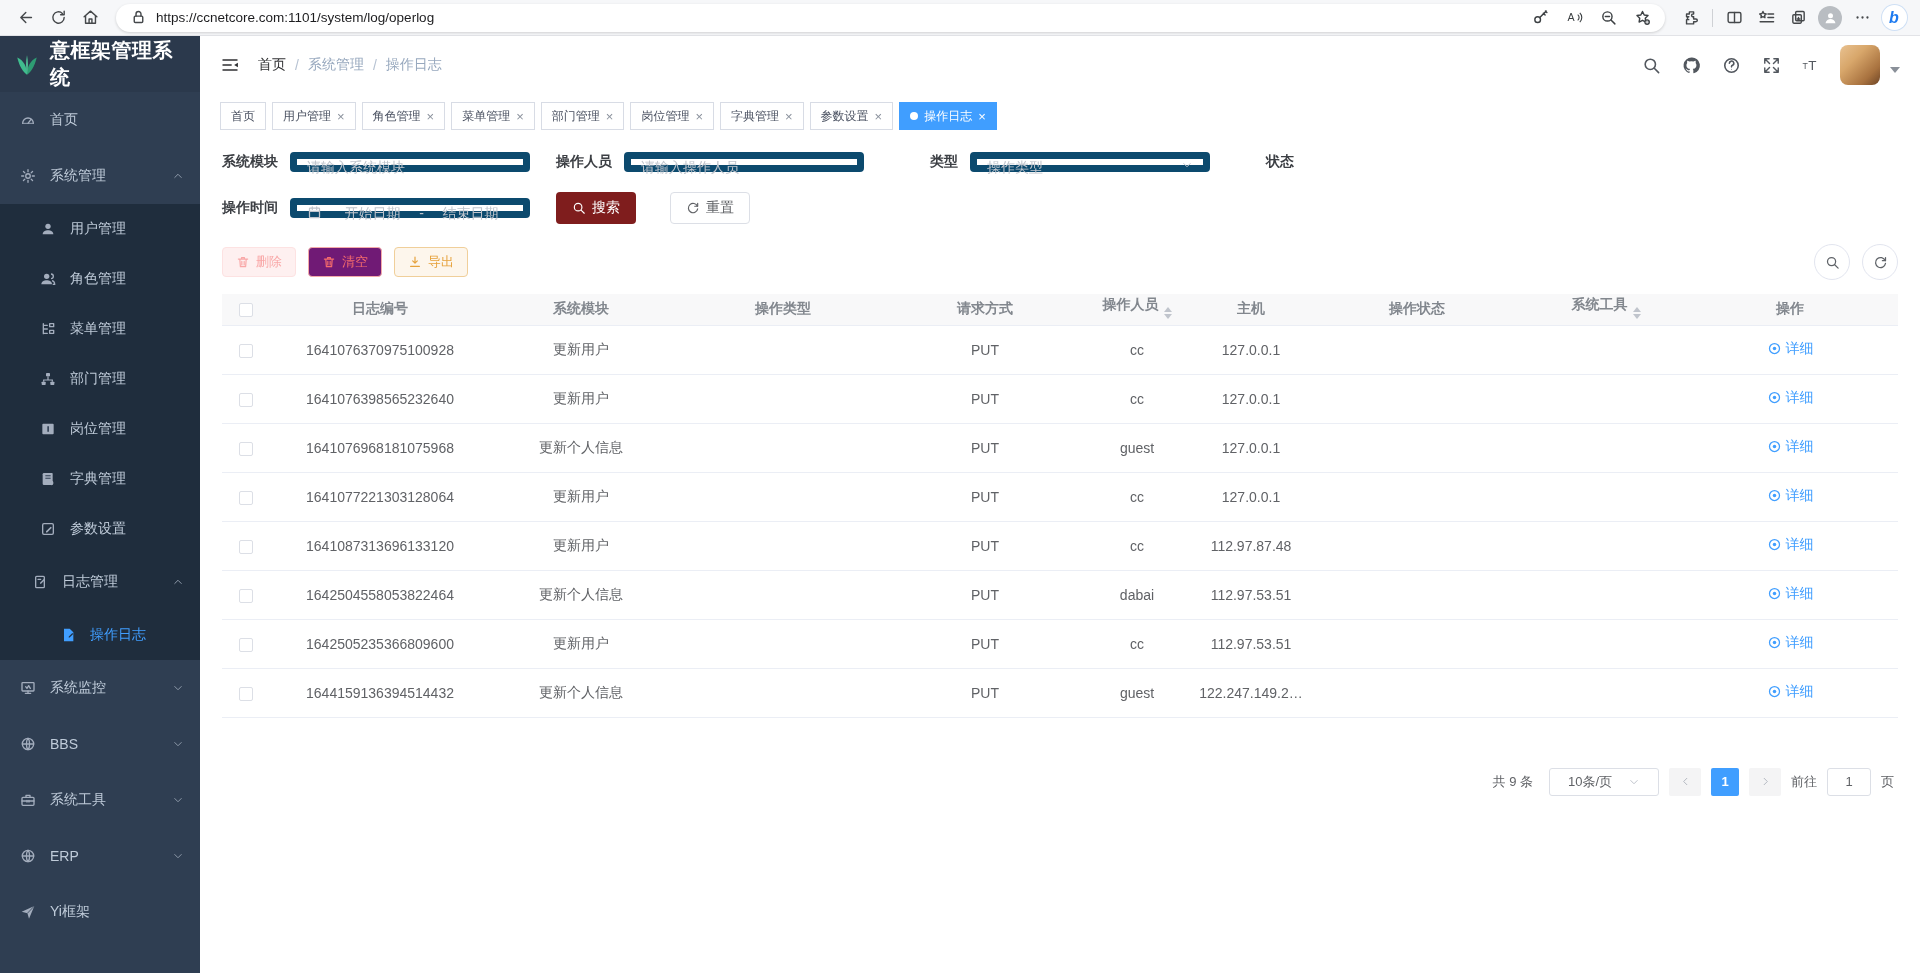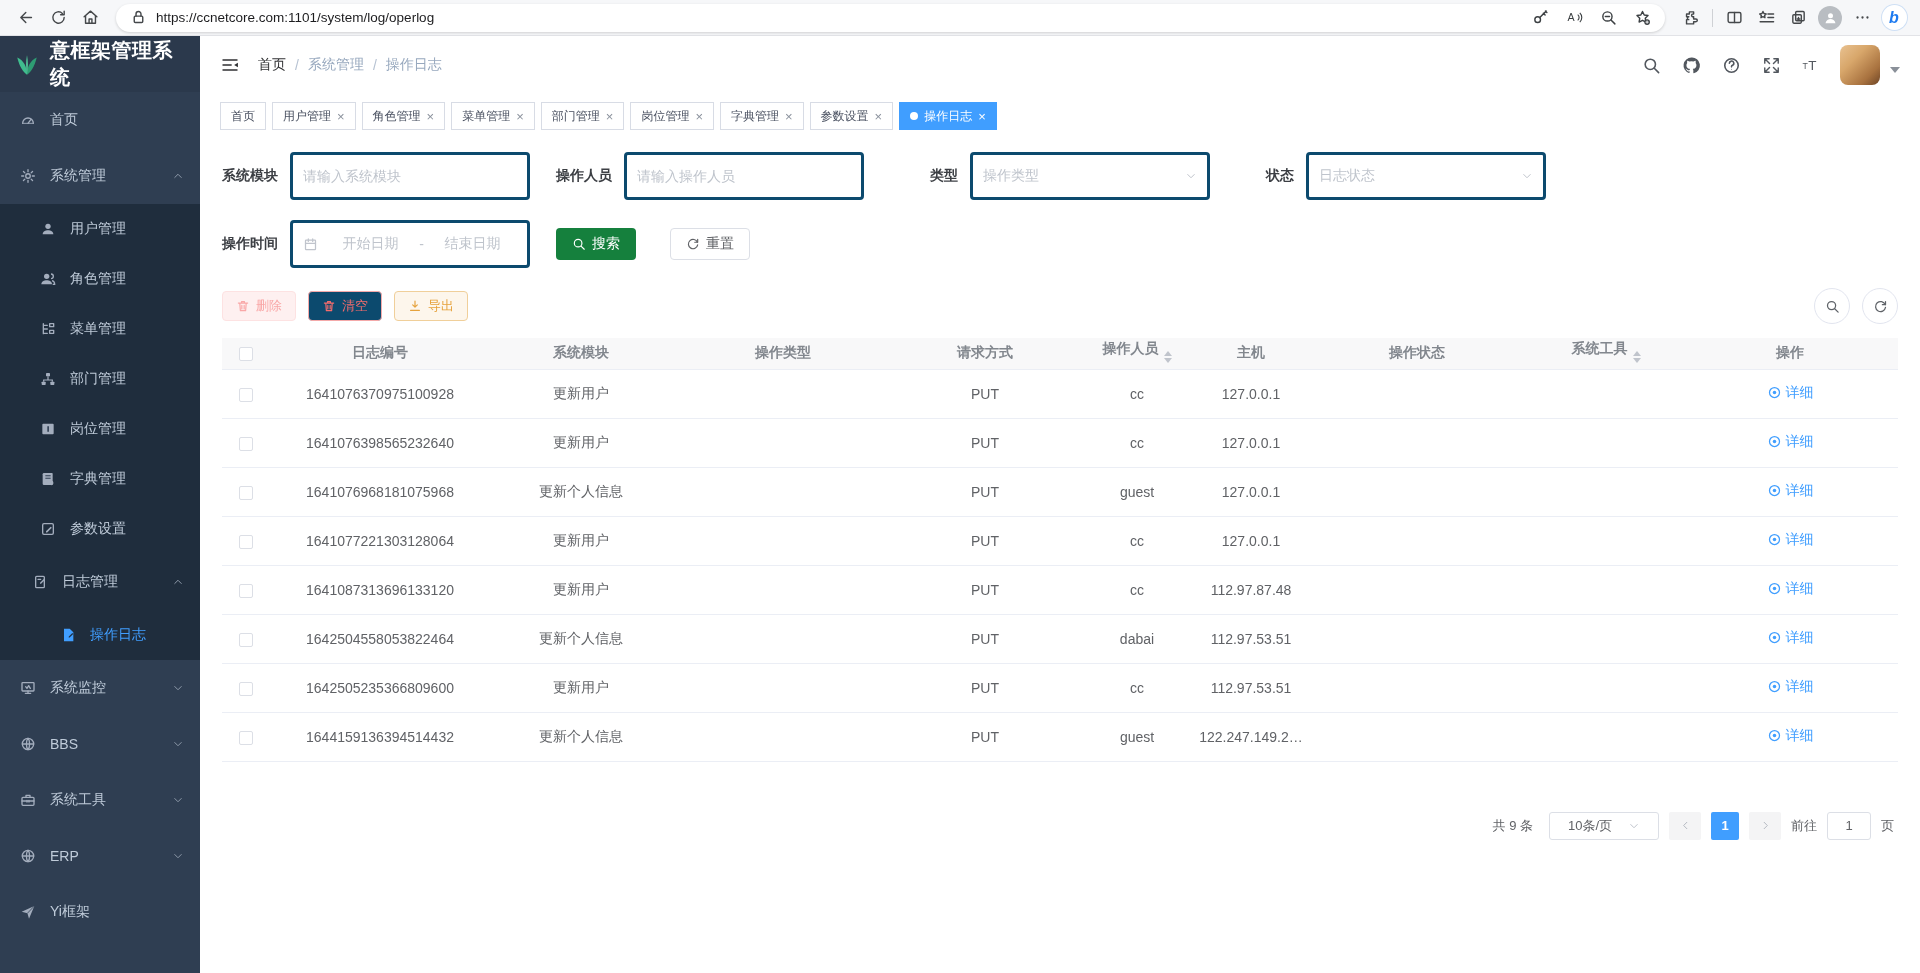--- a/index.html
+++ b/index.html
@@ -61,39 +61,39 @@
   .tab .tab-close { font-size:13px; color:#8a919c; line-height:1; }
   .tab.active { background:#409eff; border-color:#409eff; color:#fff; }
   .tab.active .tab-close { color:#fff; }
   .tab-dot { width:8px; height:8px; border-radius:50%; background:#fff; }
 
   
   .main { padding:10px 22px 0; flex:1 1 auto; }
   .filter-row { display:flex; align-items:center; margin-bottom:20px; }
   .f-label { font-size:14px; color:#3c3f44; font-weight:bold; margin-right:12px; white-space:nowrap; }
   .ml26 { margin-left:26px; } .ml56 { margin-left:56px; } .ml66 { margin-left:66px; }
-  .f-box { width:240px; height:48px; border:3px solid #0c4a6e; border-radius:4px; display:flex; align-items:center; padding:0 10px; background:#fff; }
+  .f-box { width:240px; height:20px; border:7px solid #0c4a6e; border-radius:4px; display:flex; align-items:flex-start; padding:0 10px; background:#fff; }
   .f-box input { border:none; outline:none; width:100%; font-size:14px; color:#606266; background:transparent; }
   .f-box input::placeholder { color:#bfc4cc; }
   .f-select { justify-content:space-between; cursor:pointer; }
   .f-placeholder { color:#bfc4cc; font-size:14px; }
   .f-chevron { color:#c0c4cc; display:flex; } .f-chevron svg { width:12px; height:12px; }
   .f-cal { color:#c0c4cc; display:flex; margin-right:8px; } .f-cal svg { width:15px; height:15px; }
   .date-range { gap:0; }
   .date-range .f-placeholder { flex:1; text-align:center; }
   .date-sep { color:#bfc4cc; font-size:14px; padding:0 4px; }
 
   .btn { height:32px; border-radius:4px; font-size:14px; display:inline-flex; align-items:center; gap:6px; padding:0 15px; cursor:pointer; border:1px solid transparent; background:#fff; }
   .btn svg { width:14px; height:14px; }
-  .btn-primary { background:#15803d; color:#fff; }
+  .btn-primary { background:#7f1d1d; color:#fff; }
   .btn-default { border-color:#dcdfe6; color:#606266;margin-left:34px; }
   .toolbar { display:flex; align-items:center; margin:0 0 14px; }
   .btn-sm { height:30px; padding:0 13px; font-size:13px; margin-right:12px; }
   .btn-danger-disabled { background:#fef0f0; border:1px solid #fde2e2; color:#f9a7a7; cursor:not-allowed; }
-  .btn-danger-plain { background:#0c4a6e; border:1px solid #f4a9a9; color:#f56c6c;justify-content:space-between; }
+  .btn-danger-plain { background:#701a75; border:1px solid #f4a9a9; color:#f56c6c;justify-content:space-between; }
   .btn-warning-plain { background:#fdf6ec; border:1px solid #f0cf9a; color:#e6a23c; }
   .toolbar-right { margin-left:auto; display:flex; gap:12px; }
   .circle-btn { width:36px; height:36px; border-radius:50%; border:1px solid #e2e5ef; background:#fff; display:flex; align-items:center; justify-content:center; color:#5f6368; cursor:pointer; }
   .circle-btn svg { width:15px; height:15px; }
 
   table.grid { width:100%; border-collapse:collapse; table-layout:fixed; }
   .grid th { height:31px; background:#f8f8f9; color:#82878e; font-size:14px; font-weight:bold; text-align:center; border-bottom:1px solid #ebeef5; white-space:nowrap; }
   .grid td { height:49px; text-align:center; font-size:14px; color:#606266; border-bottom:1px solid #ebeef5; white-space:nowrap; overflow:hidden; text-overflow:ellipsis; }
   .checkbox { width:14px; height:14px; border:1px solid #dcdfe6; border-radius:2px; background:#fff; display:inline-block; vertical-align:middle; cursor:pointer; }
   .sort { display:inline-flex; flex-direction:column; margin-left:5px; vertical-align:-3px; }
@@ -522,28 +522,20 @@
         <span class="f-label ml66">类型</span>
         <span class="f-box f-select">
           <span class="f-placeholder">操作类型</span>
           <span class="f-chevron">
               <svg viewBox="0 0 24 24" fill="none" stroke="currentColor" stroke-width="2" stroke-linecap="round" stroke-linejoin="round">
                 <path d="M5.5 9l6.5 6.5L18.5 9"></path>
               </svg>
             </span>
         </span>
         <span class="f-label ml56">状态</span>
-        <span class="f-box f-select">
-          <span class="f-placeholder">日志状态</span>
-          <span class="f-chevron">
-              <svg viewBox="0 0 24 24" fill="none" stroke="currentColor" stroke-width="2" stroke-linecap="round" stroke-linejoin="round">
-                <path d="M5.5 9l6.5 6.5L18.5 9"></path>
-              </svg>
-            </span>
-        </span>
       </div>
 
       <div class="filter-row">
         <span class="f-label">操作时间</span>
         <span class="f-box date-range">
           <span class="f-cal">
               <svg viewBox="0 0 24 24" fill="none" stroke="currentColor" stroke-width="2" stroke-linecap="round" stroke-linejoin="round">
                 <rect x="4" y="5" width="16" height="15" rx="1"></rect>
                 <path d="M4 10h16M8.5 3v4M15.5 3v4"></path>
               </svg>

